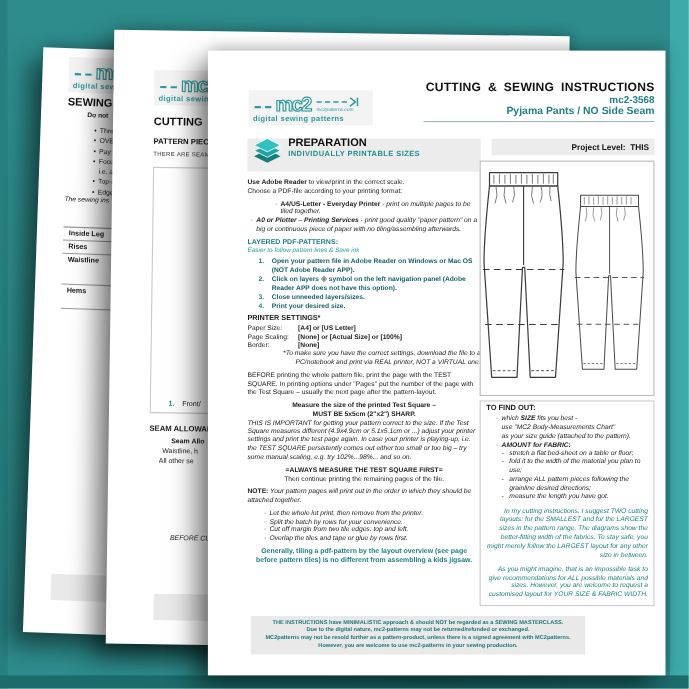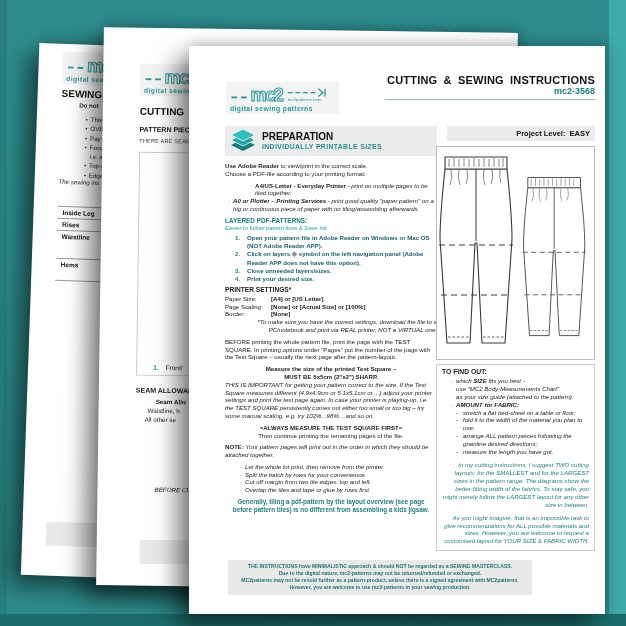--- a/index.html
+++ b/index.html
@@ -22,21 +22,21 @@
   
   .logo-box{position:absolute;background:#F3F3F3;padding:3px 4px 2px 4px;width:113px;box-sizing:border-box;}
   .logo-tag{font-size:6.8px;font-weight:bold;color:#2B9B9B;letter-spacing:.4px;margin-top:-1px;}
   
   .hdr-right{position:absolute;right:10px;top:28px;width:210px;text-align:right;
              border-bottom:1px solid #9FB9B9;padding-bottom:3px;}
   .hdr-right .t1{font-size:11px;font-weight:bold;color:#111;word-spacing:3px;letter-spacing:.2px;}
   .hdr-right .t2{font-size:9px;font-weight:bold;color:#1F8080;}
   .hdr-right .t3{font-size:9.5px;font-weight:bold;color:#1F8080;}
   .prep-bar{position:absolute;left:36px;top:80px;width:212px;height:30px;background:#ECECEC;
-            display:flex;align-items:center;gap:6px;padding-left:5px;box-sizing:border-box;}
+            display:flex;gap:6px;padding-left:5px;box-sizing:border-box;}
   .prep-title{font-size:10px;font-weight:bold;color:#0e0e0e;line-height:1.05;}
   .prep-sub{font-size:6.8px;font-weight:bold;color:#1F9090;letter-spacing:.4px;}
   .level-bar{position:absolute;left:258px;top:80px;width:148px;height:15px;background:#ECECEC;
              font-size:7.5px;font-weight:bold;color:#111;text-align:right;
              padding:3px 5px 0 0;box-sizing:border-box;}
   
   .lcol{position:absolute;left:36px;top:116px;width:212px;font-size:6.1px;
         line-height:1.28;color:#1b1b1b;}
   .lcol .blk{margin-bottom:4px;}
   .bul{display:flex;}
@@ -213,36 +213,37 @@
           <line x1="99" y1="4" x2="99" y2="12"></line>
         </g>
       <text x="60" y="17" font-size="4.6" fill="#2B9B9B">mc2patterns.com</text>
     </svg>
     <div class="logo-tag">digital sewing patterns</div>
   </div>
 
   <div class="hdr-right">
     <div class="t1">CUTTING &amp; SEWING INSTRUCTIONS</div>
     <div class="t2">mc2-3568</div>
+    <div class="t3">Pyjama Pants / NO Side Seam</div>
   </div>
 
   <div class="prep-bar">
     <svg width="26" height="24" viewBox="0 0 26 24">
       <polygon points="13,10 25,16 13,22 1,16" fill="#157C7C"></polygon>
       <polygon points="13,5 25,11 13,17 1,11" fill="#1FA3A3" stroke="#fff" stroke-width="0.8"></polygon>
       <polygon points="13,0 25,6 13,12 1,6" fill="#2FC0C0" stroke="#fff" stroke-width="0.8"></polygon>
     </svg>
     <div>
       <div class="prep-title">PREPARATION</div>
       <div class="prep-sub">INDIVIDUALLY  PRINTABLE  SIZES</div>
     </div>
   </div>
   <div class="level-bar">
     <span>Project Level:</span>&nbsp;
-    <span>EASY</span>
+    <span>THIS</span>
   </div>
 
   <div class="lcol">
     <div class="blk">
       <span class="b">Use Adobe Reader</span><span> to view/print in the correct scale.</span><br>
       <span>Choose a PDF-file according to your printing format:</span>
     </div>
     <div class="blk">
       <div class="bul ind1">
           <span class="m">·</span>

